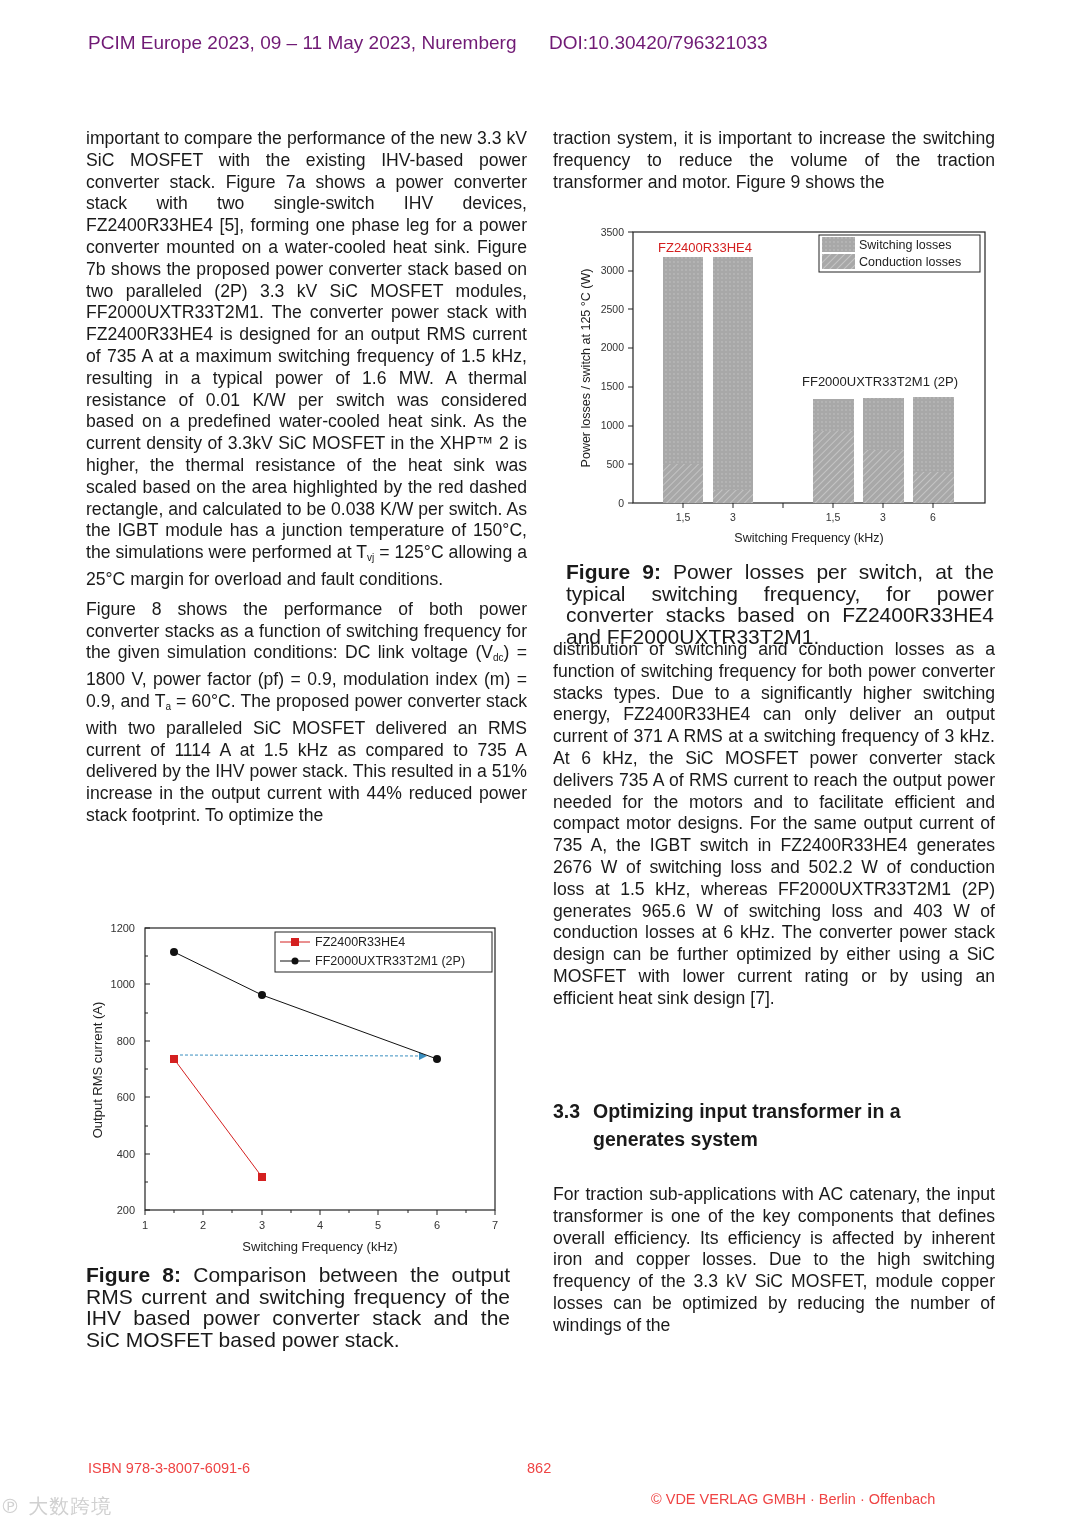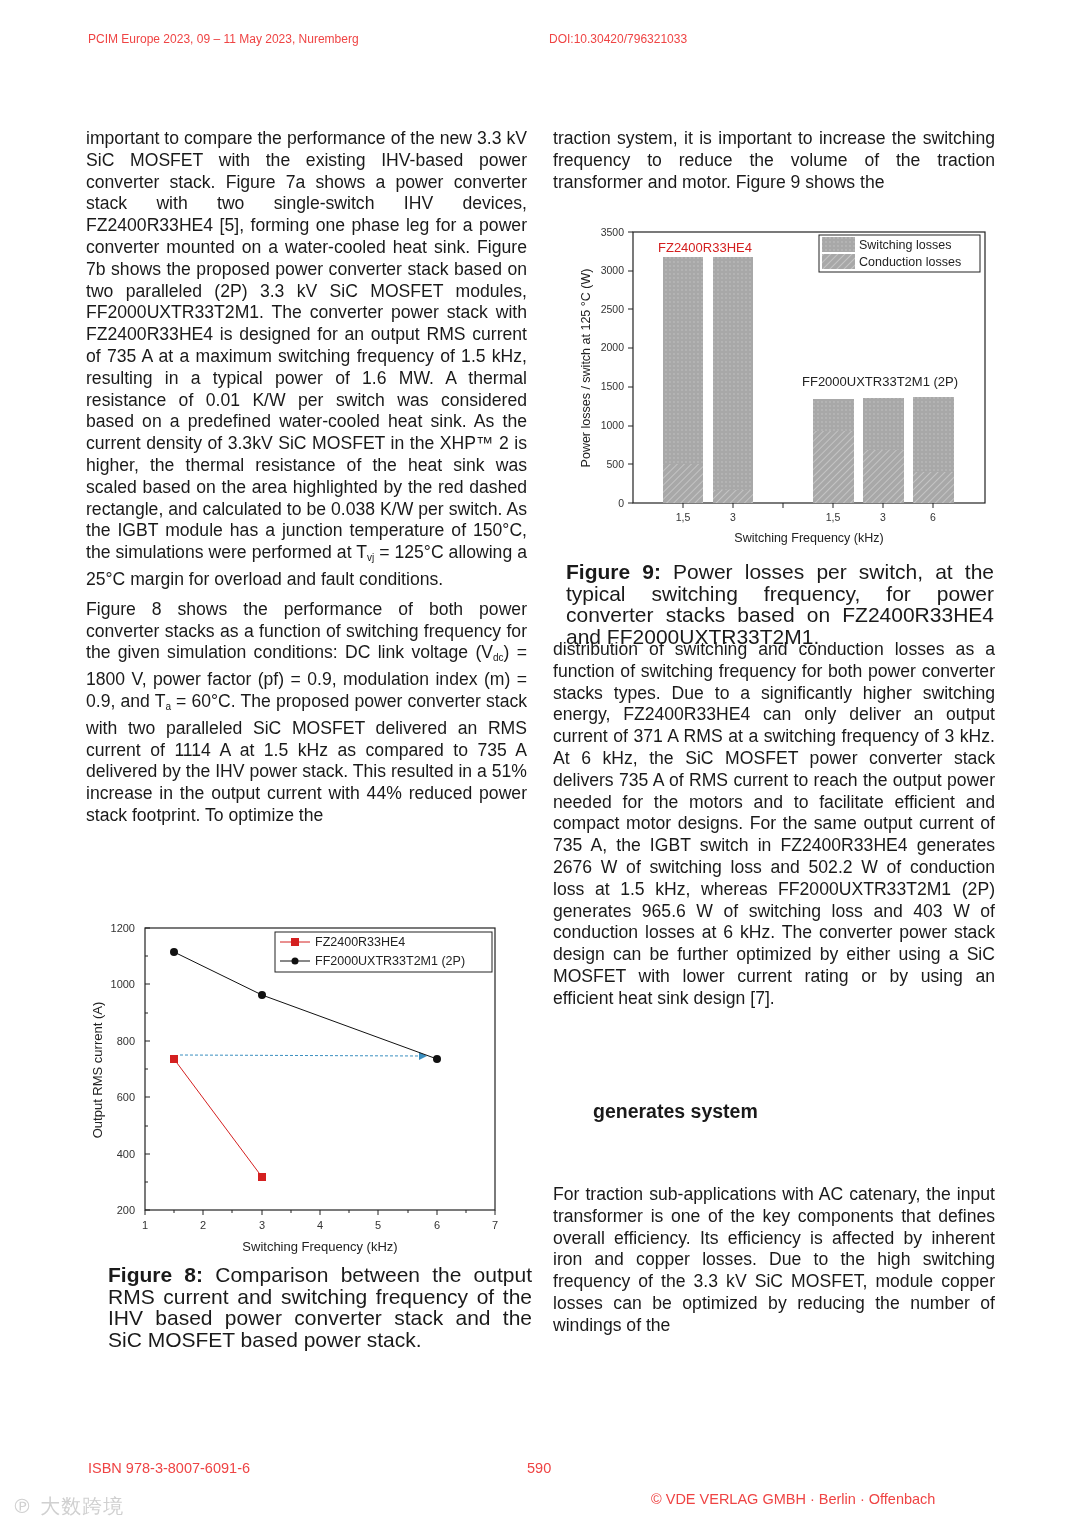--- a/index.html
+++ b/index.html
@@ -1,29 +1,29 @@
 <!DOCTYPE html>
 <html><head>
   <meta charset="utf-8">
   <style>
     html, body { margin: 0; padding: 0; background: #ffffff; }
     body {
       width: 1080px; height: 1527px; position: relative; overflow: hidden;
       font-family: "Liberation Sans", sans-serif; color: #1a1a1a;
     }
-    .hdr { position: absolute; top: 32px; font-size: 12px; color: #ef4444; }
+    .hdr { position: absolute; top: 32px; font-size: 19px; color: #701a75; }
     .col { position: absolute; font-size: 17.6px; line-height: 21.8px; text-align: justify; }
     .col p { margin: 0 0 8px 0; hyphens: none; }
     .caption { font-size: 21px; line-height: 21.5px; text-align: justify; }
     .caption b { font-weight: bold; }
     .section-title { position: absolute; left: 553px; top: 1097px; font-size: 19.5px; font-weight: bold; line-height: 28px; }
     .section-title .num { display: inline-block; width: 40px; }
     .section-title .indent { padding-left: 40px; }
     .footer { position: absolute; top: 1460px; font-size: 14.5px; color: #ef4444; }
-    .watermark { position: absolute; left: 12px; top: 1493px; font-size: 20px; color: #d0d0d0; font-family: "DejaVu Sans", sans-serif; letter-spacing: 1px; }
+    .watermark { position: absolute; left: 0; top: 1493px; font-size: 20px; color: #d0d0d0; font-family: "DejaVu Sans", sans-serif; letter-spacing: 1px; }
     svg text { font-family: "Liberation Sans", sans-serif; }
     sub { font-size: 10px; vertical-align: -3px; }
   </style>
 </head>
 <body>
 
 <div class="hdr" style="left:88px;">PCIM Europe 2023, 09 – 11 May 2023, Nuremberg</div>
 <div class="hdr" style="left:549px;">DOI:10.30420/796321033</div>
 
 <div class="col" style="left:86px; top:128px; width:441px;">
@@ -96,21 +96,21 @@
     <rect x="195" y="17" width="217" height="40" fill="#fff" stroke="#222" stroke-width="1"></rect>
     <line x1="200" y1="27" x2="230" y2="27" stroke="#d42020" stroke-width="1"></line>
     <rect x="211" y="23" width="8" height="8" fill="#d42020"></rect>
     <text x="235" y="31" font-size="12.5" fill="#222">FZ2400R33HE4</text>
     <line x1="200" y1="46" x2="230" y2="46" stroke="#111" stroke-width="1"></line>
     <circle cx="215" cy="46" r="3.5" fill="#111"></circle>
     <text x="235" y="50" font-size="12.5" fill="#222">FF2000UXTR33T2M1 (2P)</text>
   </g>
 </svg>
 
-<div class="caption" style="position:absolute; left:86px; top:1264px; width:424px;margin-left:22px;">
+<div class="caption" style="position:absolute; left:86px; top:1264px; width:424px;">
   <b>Figure 8:</b><span> Comparison between the output RMS current and switching frequency of the IHV based power converter stack and the SiC MOSFET based power stack.</span>
 </div>
 
 <div class="col" style="left:553px; top:128px; width:442px;">
   <p>traction system, it is important to increase the switching frequency to reduce the volume of the traction transformer and motor. Figure 9 shows the</p>
 </div>
 
 <svg style="position:absolute; left:560px; top:220px;" width="440" height="330" viewBox="0 0 440 330">
   <defs>
     <pattern id="dots" width="4" height="4" patternUnits="userSpaceOnUse">
@@ -195,24 +195,25 @@
 
 <div class="caption" style="position:absolute; left:566px; top:561px; width:428px;">
   <b>Figure 9:</b><span> Power losses per switch, at the typical switching frequency, for power converter stacks based on FZ2400R33HE4 and FF2000UXTR33T2M1.</span>
 </div>
 
 <div class="col" style="left:553px; top:639px; width:442px;">
   <p>distribution of switching and conduction losses as a function of switching frequency for both power converter stacks types. Due to a significantly higher switching energy, FZ2400R33HE4 can only deliver an output current of 371 A RMS at a switching frequency of 3 kHz. At 6 kHz, the SiC MOSFET power converter stack delivers 735 A of RMS current to reach the output power needed for the motors and to facilitate efficient and compact motor designs. For the same output current of 735 A, the IGBT switch in FZ2400R33HE4 generates 2676 W of switching loss and 502.2 W of conduction loss at 1.5 kHz, whereas FF2000UXTR33T2M1 (2P) generates 965.6 W of switching loss and 403 W of conduction losses at 6 kHz. The converter power stack design can be further optimized by either using a SiC MOSFET with lower current rating or by using an efficient heat sink design [7].</p>
 </div>
 
 <div class="section-title">
+  <div><span class="num">3.3</span><span>Optimizing input transformer in a</span></div>
   <div class="indent">generates system</div>
 </div>
 
 <div class="col" style="left:553px; top:1184px; width:442px;">
   <p>For traction sub-applications with AC catenary, the input transformer is one of the key components that defines overall efficiency. Its efficiency is affected by inherent iron and copper losses. Due to the high switching frequency of the 3.3 kV SiC MOSFET, module copper losses can be optimized by reducing the number of windings of the</p>
 </div>
 
 <div class="footer" style="left:88px;">ISBN 978-3-8007-6091-6</div>
-<div class="footer" style="left:527px;">590</div>
+<div class="footer" style="left:527px;">862</div>
 <div class="footer" style="left:651px;margin-top:31px;">© VDE VERLAG GMBH · Berlin · Offenbach</div>
 
 <div class="watermark"><span>℗ </span><span>大数跨境</span></div>
 
 </body></html>

